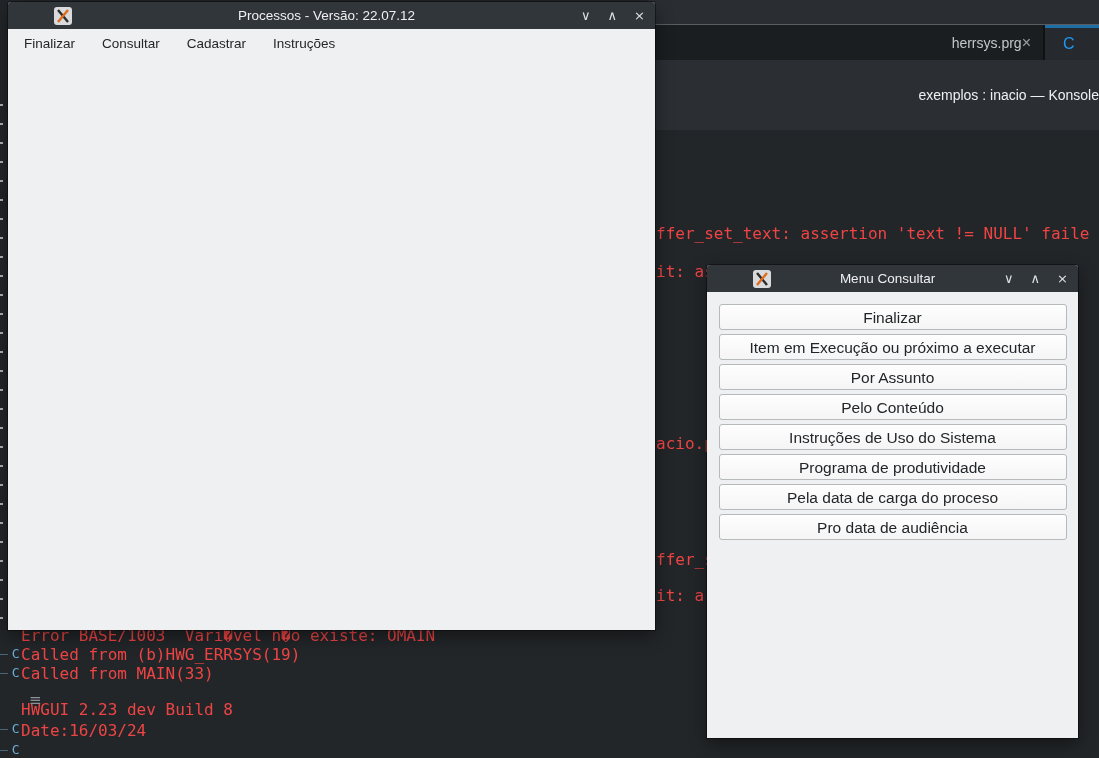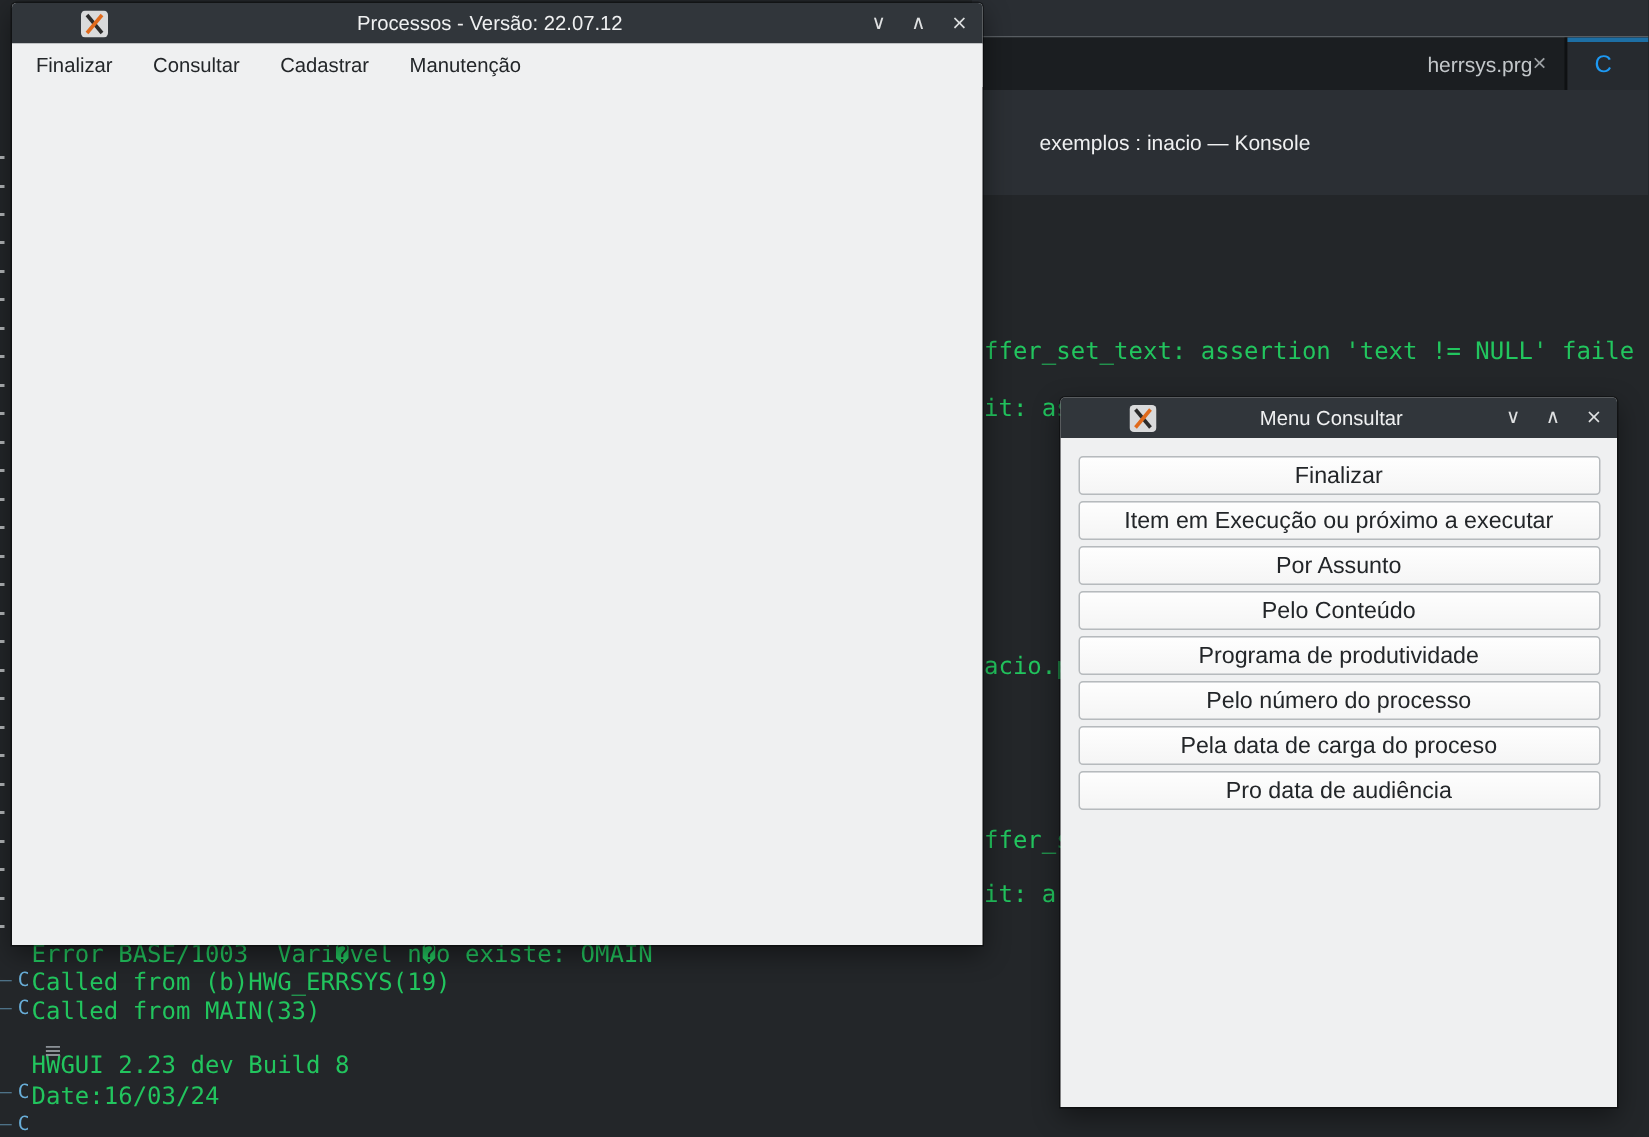--- a/index.html
+++ b/index.html
@@ -7,21 +7,21 @@
     position:relative;width:1099px;height:758px;overflow:hidden;
     background:#232629;
     font-family:"Liberation Sans",sans-serif;
     -webkit-font-smoothing:antialiased;
   }
   
   .tline{
     position:absolute;
     font-family:"DejaVu Sans Mono",monospace;
     font-size:16px;line-height:19px;
-    color:#22c55e;white-space:pre;
+    color:#ef4444;white-space:pre;
   }
   .cmark{position:absolute;font-family:"DejaVu Sans Mono",monospace;font-size:13px;line-height:13px;}
   .cmark .dash{color:#4d7187;}
   .cmark .cee{color:#69aed8;margin-left:4px;}
   .scrollglyph{position:absolute;color:#8b9196;font-size:15px;line-height:15px;font-family:"DejaVu Sans",sans-serif;}
   .lticks{
     position:absolute;left:0;top:104px;width:3px;height:522px;
     background:repeating-linear-gradient(180deg,#dfe2e4 0px,#dfe2e4 2px,transparent 2px,transparent 19px);
     opacity:.75;
   }
@@ -36,21 +36,21 @@
   }
   .tab-close{color:#9da1a4;font-size:16px;cursor:default;}
   .tab-active{
     width:54px;background:#262a2f;border-top:3px solid #1d6fa5;
     display:flex;align-items:center;color:#1d99f3;
     font-size:16px;padding-left:18px;box-sizing:border-box;
   }
   
   .konsole-titlebar{
     position:absolute;left:648px;top:60px;width:451px;height:70px;
-    background:#2b2f34;display:flex;align-items:center;justify-content:flex-start;
+    background:#2b2f34;display:flex;align-items:center;justify-content:flex-end;
   }
   .konsole-title{color:#eff0f1;font-size:14px;padding-left:45px;}
   
   .appwin{position:absolute;background:#eff0f1;box-shadow:0 0 0 1px rgba(0,0,0,.4),0 6px 18px rgba(0,0,0,.45);border-radius:3px 3px 0 0;}
   .titlebar{display:flex;align-items:center;background:#31363b;color:#eff0f1;border-radius:3px 3px 0 0;padding-left:39px;}
   .tb-icon{width:18px;height:18px;margin-left:7px;flex:0 0 auto;}
   .tb-title{flex:1;text-align:center;font-size:13.5px;}
   .tb-controls{display:flex;gap:17px;margin-right:10px;flex:0 0 auto;
     font-family:"DejaVu Sans",sans-serif;font-size:13px;color:#dfe1e2;}
   .tb-controls span{cursor:default;}
@@ -138,21 +138,21 @@
     <div class="tb-controls">
       <span>∨</span>
       <span>∧</span>
       <span>×</span>
     </div>
   </div>
   <div class="menubar">
     <span>Finalizar</span>
     <span>Consultar</span>
     <span>Cadastrar</span>
-    <span>Manutenção</span>
+    <span>Instruções</span>
   </div>
   <div style="height:572px;"></div>
 </div>
 
 <div id="dialog" class="appwin">
   <div class="titlebar">
     <svg class="tb-icon" viewBox="0 0 18 18">
       <rect class="xicon-bg" x="0" y="0" width="18" height="18" rx="3"></rect>
       <line x1="4" y1="3" x2="14" y2="15" stroke="#2b2b2b" stroke-width="2.4"></line>
       <line x1="14" y1="3" x2="4" y2="15" stroke="#e06a1c" stroke-width="2.4"></line>
@@ -162,18 +162,18 @@
       <span>∨</span>
       <span>∧</span>
       <span>×</span>
     </div>
   </div>
   <div class="dlg-body">
     <button class="dlg-btn">Finalizar</button>
     <button class="dlg-btn">Item em Execução ou próximo a executar</button>
     <button class="dlg-btn">Por Assunto</button>
     <button class="dlg-btn">Pelo Conteúdo</button>
+    <button class="dlg-btn">Instruções de Uso do Sistema</button>
     <button class="dlg-btn">Programa de produtividade</button>
-    <button class="dlg-btn">Pelo número do processo</button>
     <button class="dlg-btn">Pela data de carga do proceso</button>
     <button class="dlg-btn">Pro data de audiência</button>
   </div>
 </div>
 
 </body></html>

